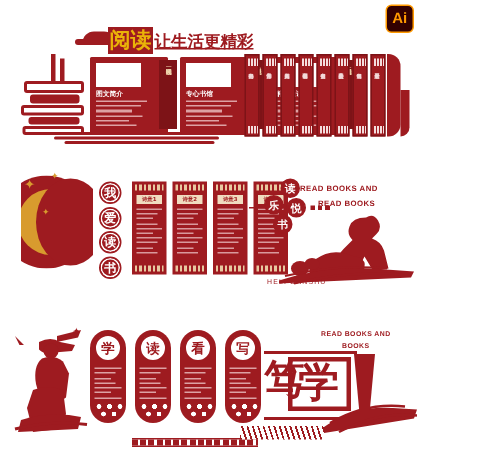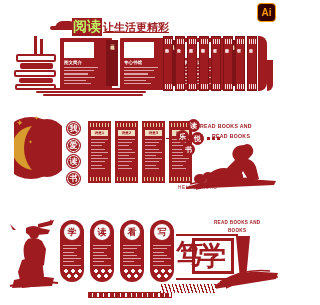--- a/index.html
+++ b/index.html
@@ -38,21 +38,21 @@
     content:""; position:absolute; left:-5px; top:5px; width:32px; height:4px;
     background:#9e1b20; border-radius:2px;
   }
   .hdr-title {
     position: absolute; left: 72px; top: 0px;
     font-size: 14px; font-weight: bold; color: #9e1b20;
     letter-spacing: 0px; white-space: nowrap;
     font-family: "DejaVu Sans", sans-serif;
   }
   .hdr-title .big {
-    display:inline-block; background:#9e1b20; color:#bef264;
+    display:inline-block; background:#9e1b20; color:#eab308;
     padding: 0 1px; margin-right:1px; font-size:14px;
   }
   .hdr-title .sm { font-size: 11px; text-decoration: underline; }
 
   
   .bookstack { position:absolute; left: 14px; top: 18px; width: 44px; height:52px; }
   .bk { position:absolute; background:#9e1b20; border-radius:2px; }
   .bk.hollow { background:#fff; border:2px solid #9e1b20; }
   .pen { position:absolute; left: 20px; top: 0px; width:3px; height:18px; background:#9e1b20; }
   .pen2 { position:absolute; left: 26px; top: 3px; width:3px; height:15px; background:#9e1b20; }

